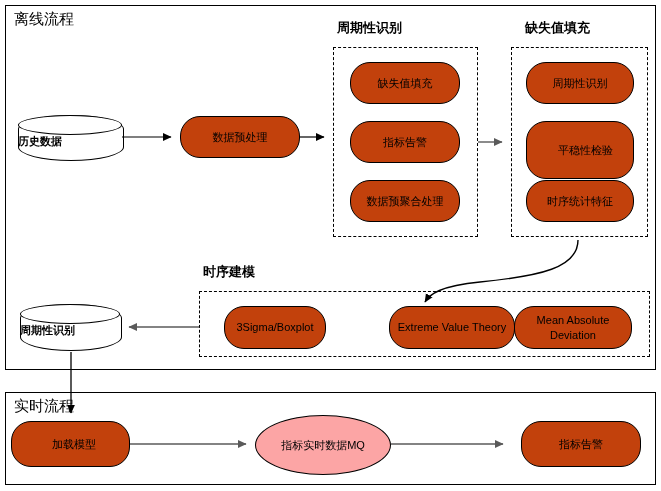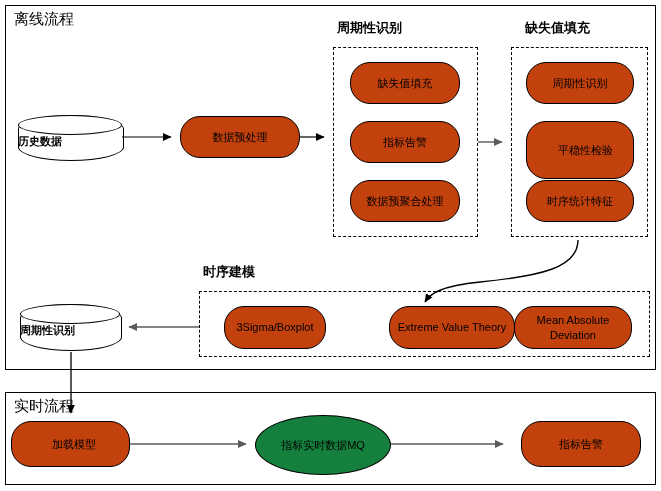--- a/index.html
+++ b/index.html
@@ -19,21 +19,21 @@
 
   .cyl{position:absolute;box-sizing:border-box;display:flex;align-items:center;justify-content:center;
        font-size:11px;color:#000000;}
   .cyl .body{position:absolute;left:0;top:0;width:100%;height:100%;
        border:1px solid #000000;border-radius:50% / 14px;background:#ffffff;}
   .cyl .cap{position:absolute;left:0;top:0;width:100%;height:20px;
        border:1px solid #000000;border-radius:50%;background:#ffffff;box-sizing:border-box;}
   .cyl .txt{position:relative;z-index:3;width:100%;text-align:left;padding-top:8px;font-weight:bold;}
 
   .ellipse{position:absolute;box-sizing:border-box;border:1px solid #000000;border-radius:50%;
-       background:#15803d;display:flex;align-items:center;justify-content:center;
+       background:#fca5a5;display:flex;align-items:center;justify-content:center;
        font-size:11px;color:#000000;text-align:right;}
 
   svg.edges{position:absolute;left:0;top:0;width:661px;height:491px;pointer-events:none;}
 </style>
 </head>
 <body>
 
 <div id="canvas">
 
   <div class="container" style="left:5px;top:5px;width:651px;height:365px;"></div>

